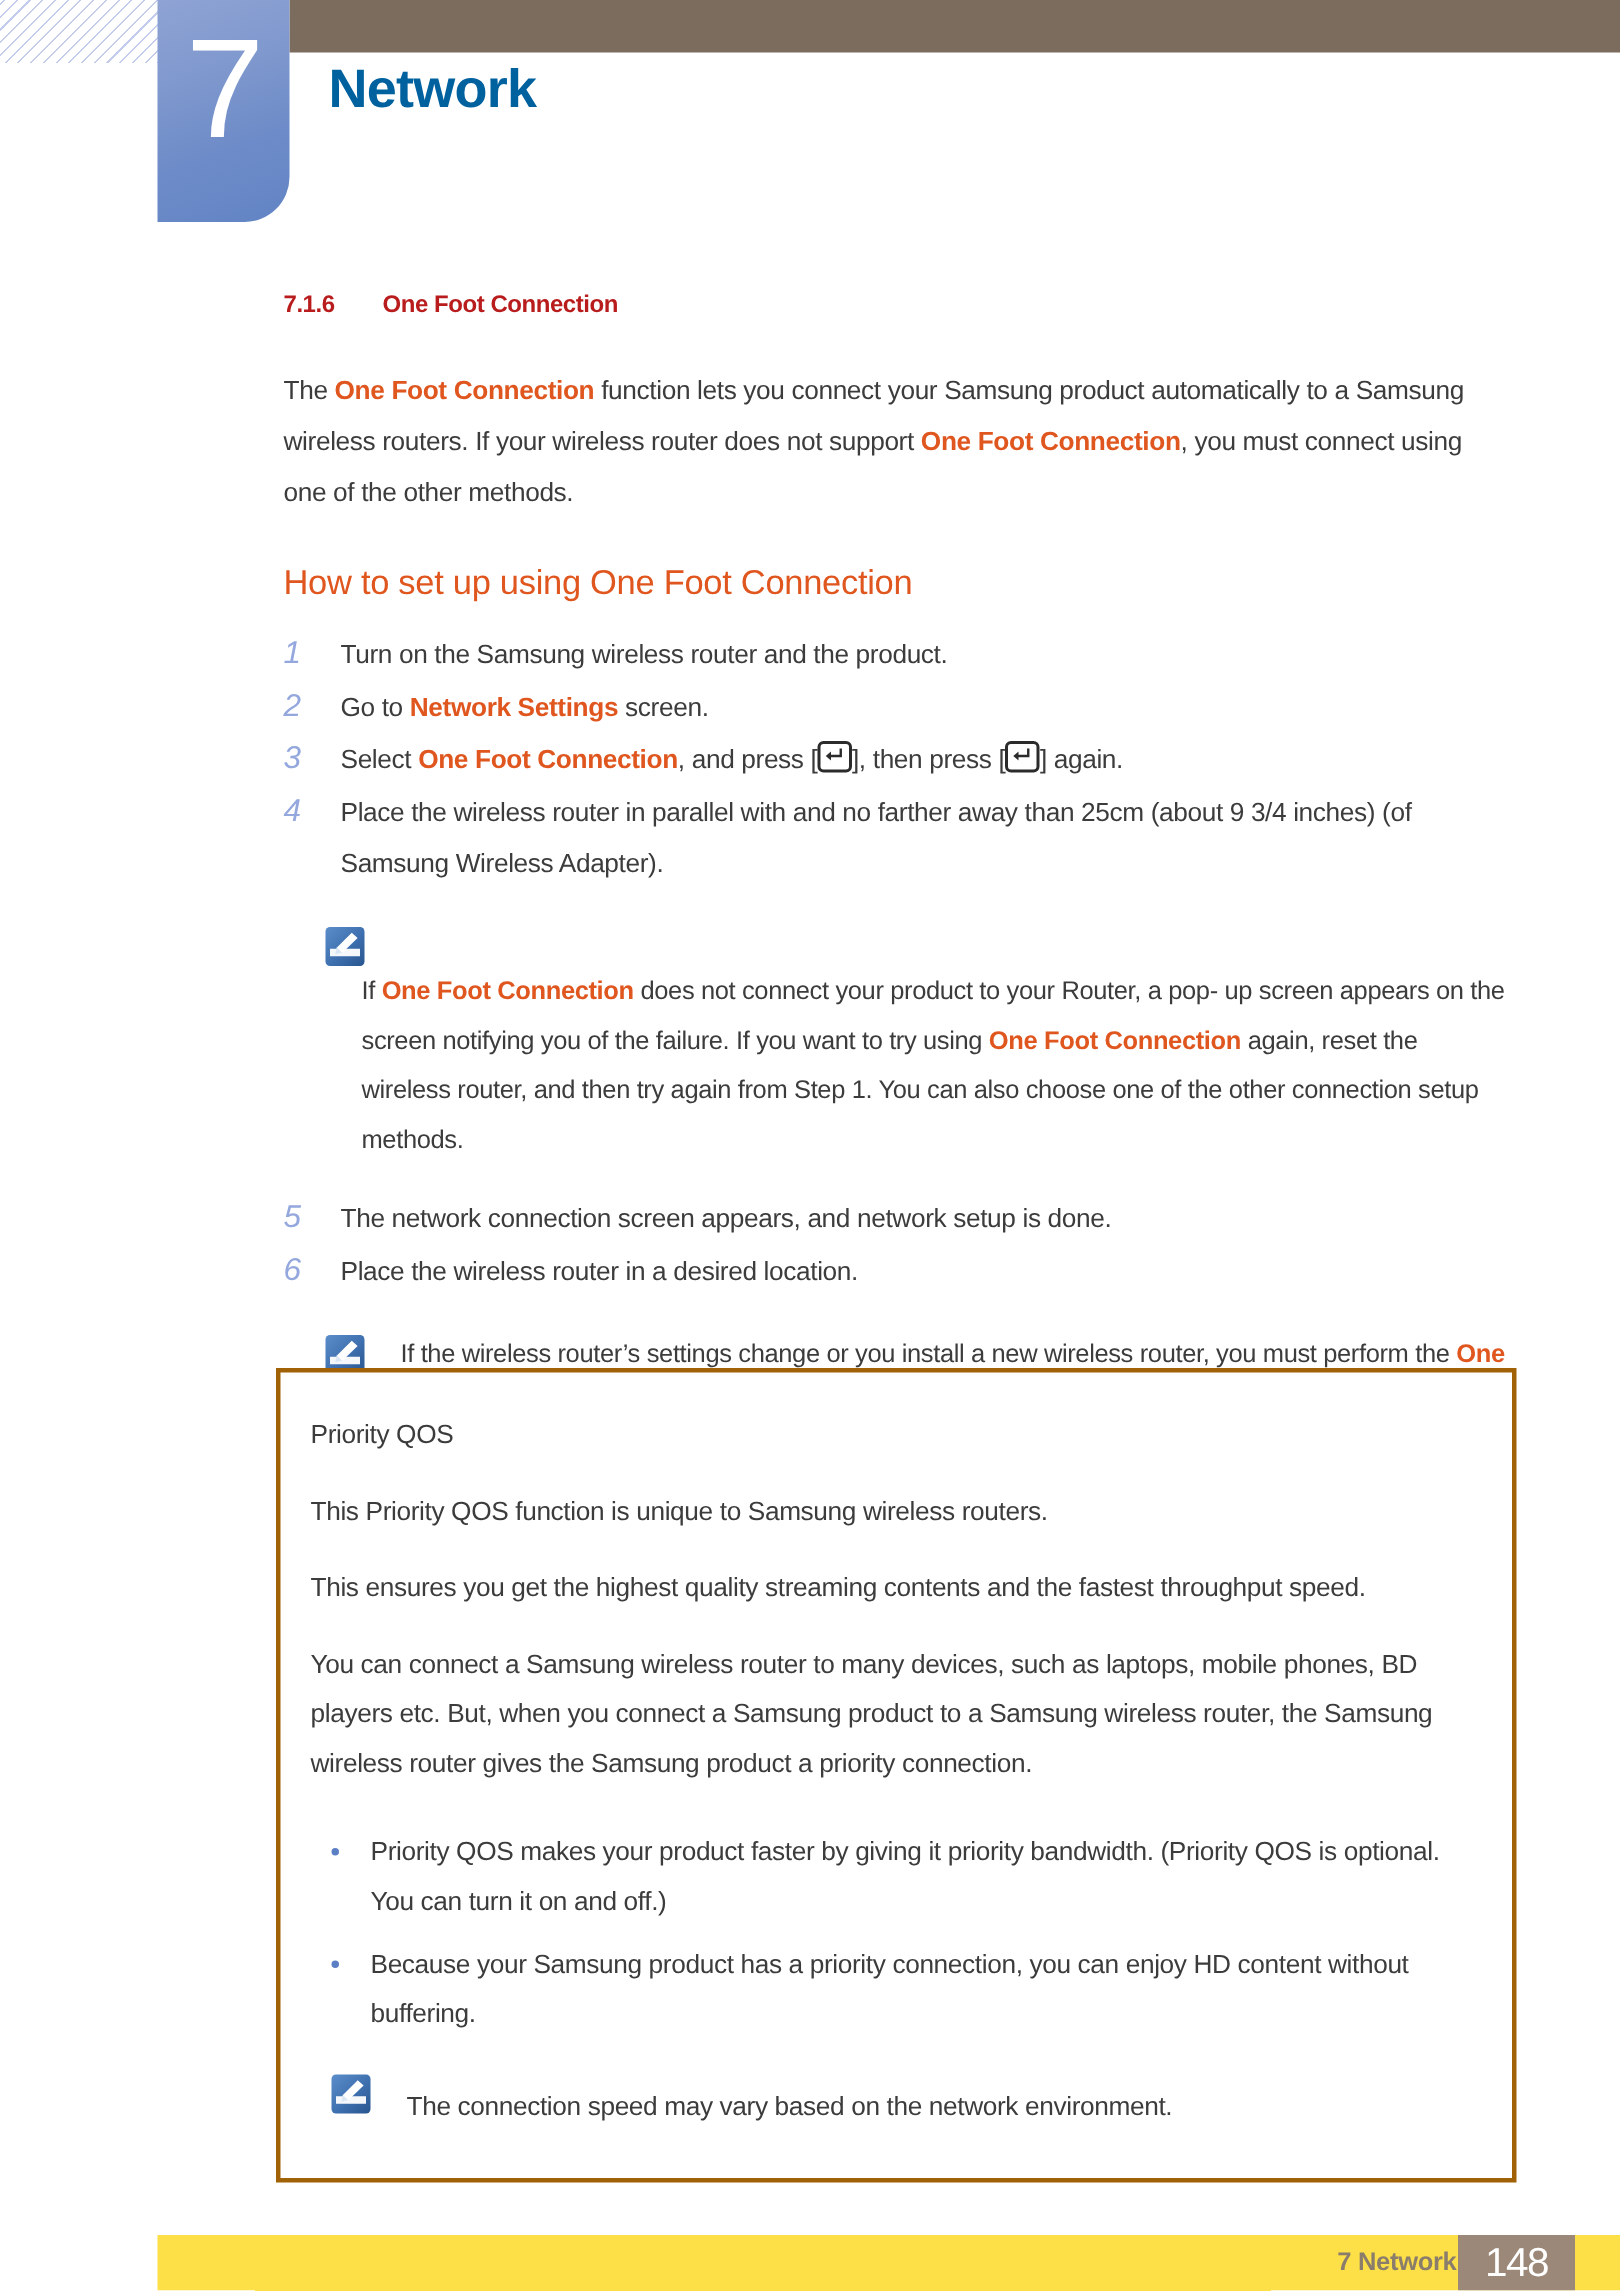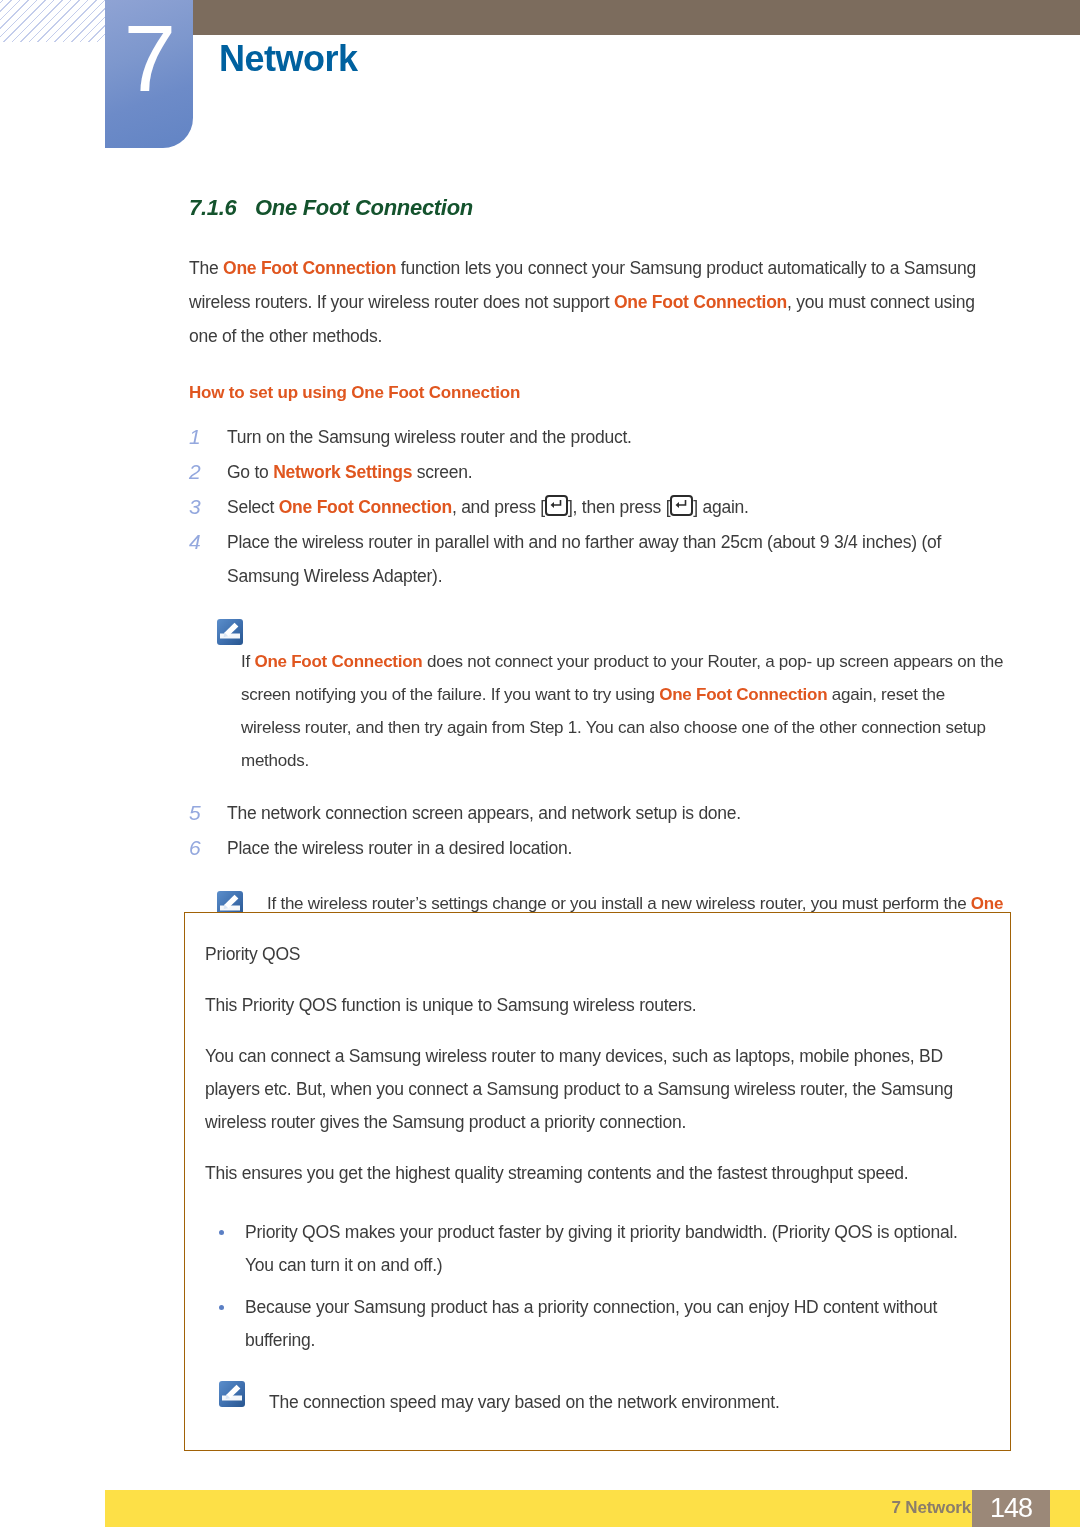--- a/index.html
+++ b/index.html
@@ -62,25 +62,24 @@
   }
 
   
   .content {
     position: absolute;
     left: 0; top: 195px;
     width: 1080px;
   }
   .sec-heading {
     margin: 0 0 0 189px;
-    font-size: 22px;
-    color: #14532d;
+    font-size: 16px;
+    color: #b91c1c;
     font-weight: bold;
     letter-spacing: -.3px;
-    font-style: italic;
   }
   .sec-num { display: inline-block; min-width: 66px; }
 
   p, li, div.txt {
     color: #3c3c3c;
     font-size: 17.5px;
     line-height: 34px;
     letter-spacing: -.25px;
   }
   .body-para {
@@ -109,23 +108,23 @@
   .note-text {
     flex: 1 1 auto;
     padding-left: 24px;
   }
   .note-text, .note-text p { font-size: 17px; line-height: 33px; }
   .note-text p { margin: 0; }
 
   
   .sub-heading {
     margin: 30px 189px 16px 189px;
-    font-size: 17px;
+    font-size: 23px;
     color: #e0561f;
-    font-weight: bold;
+    font-weight: normal;
     letter-spacing: -.2px;
   }
 
   
   .steps { margin: 16px 0 0 0; padding: 0; list-style: none; }
   .step {
     display: flex;
     margin: 0 189px 0 189px;
     width: 812px;
     padding-top: 1px;
@@ -151,21 +150,21 @@
     background: #fff;
   }
   .keyicon svg { position: absolute; left: 2px; top: 2px; }
 
   
   .qos-box {
     position: absolute;
     left: 184px; top: 912px;
     width: 827px;
     box-sizing: border-box;
-    border: 1px solid #a16207;
+    border: 3px solid #a16207;
     padding: 16px 20px 22px 20px;
     background: #fff;
   }
   .qos-box p {
     margin: 0 0 0 0;
     padding: 9px 0 9px 0;
     font-size: 17.5px;
     line-height: 33px;
   }
   .qos-bullets { list-style: none; margin: 8px 0 0 0; padding: 0; }
@@ -299,22 +298,22 @@
     <div class="note-text">
       <p><span>If the wireless router’s settings change or you install a new wireless router, you must perform the </span><span class="hl">One Foot Connection</span><span> procedure again, beginning from Step 1.</span></p>
     </div>
   </div>
 
 </div>
 
 <div class="qos-box">
   <p>Priority QOS</p>
   <p>This Priority QOS function is unique to Samsung wireless routers.</p>
+  <p>This ensures you get the highest quality streaming contents and the fastest throughput speed.</p>
   <p>You can connect a Samsung wireless router to many devices, such as laptops, mobile phones, BD players etc. But, when you connect a Samsung product to a Samsung wireless router, the Samsung wireless router gives the Samsung product a priority connection.</p>
-  <p>This ensures you get the highest quality streaming contents and the fastest throughput speed.</p>
 
   <ul class="qos-bullets">
     <li>
       <div class="bullet-dot">
           <span></span>
         </div>
       <div class="bullet-text">Priority QOS makes your product faster by giving it priority bandwidth. (Priority QOS is optional. You can turn it on and off.)</div>
     </li>
     <li>
       <div class="bullet-dot">

